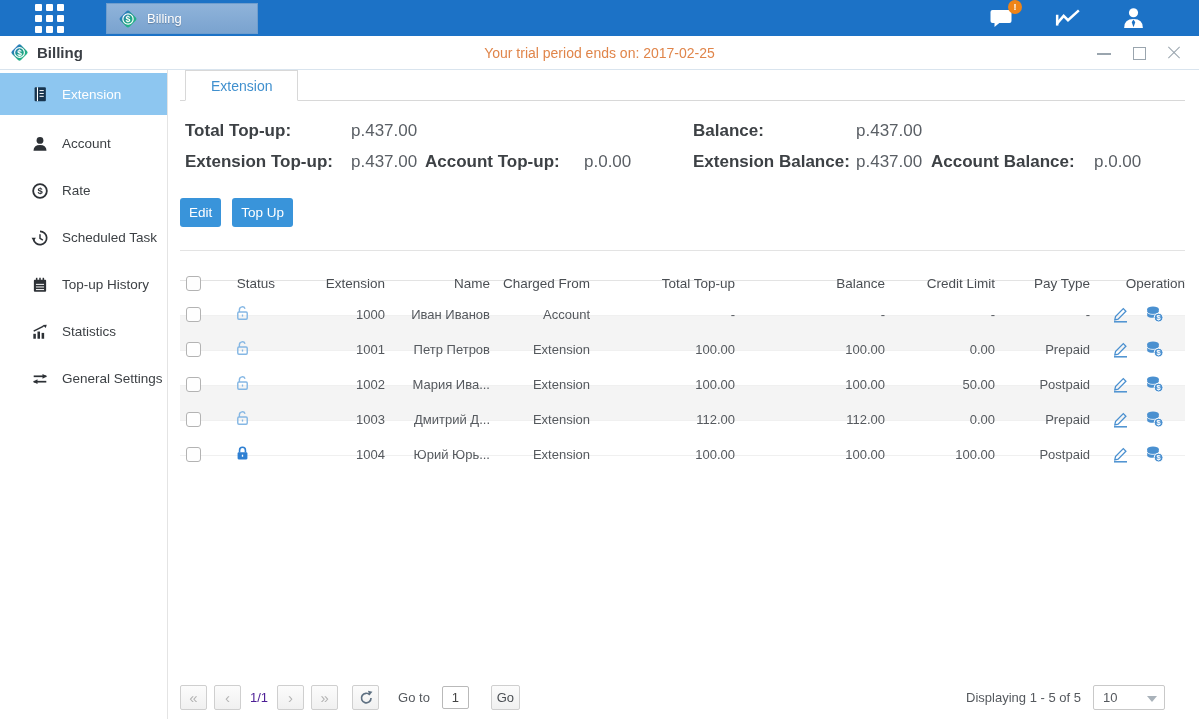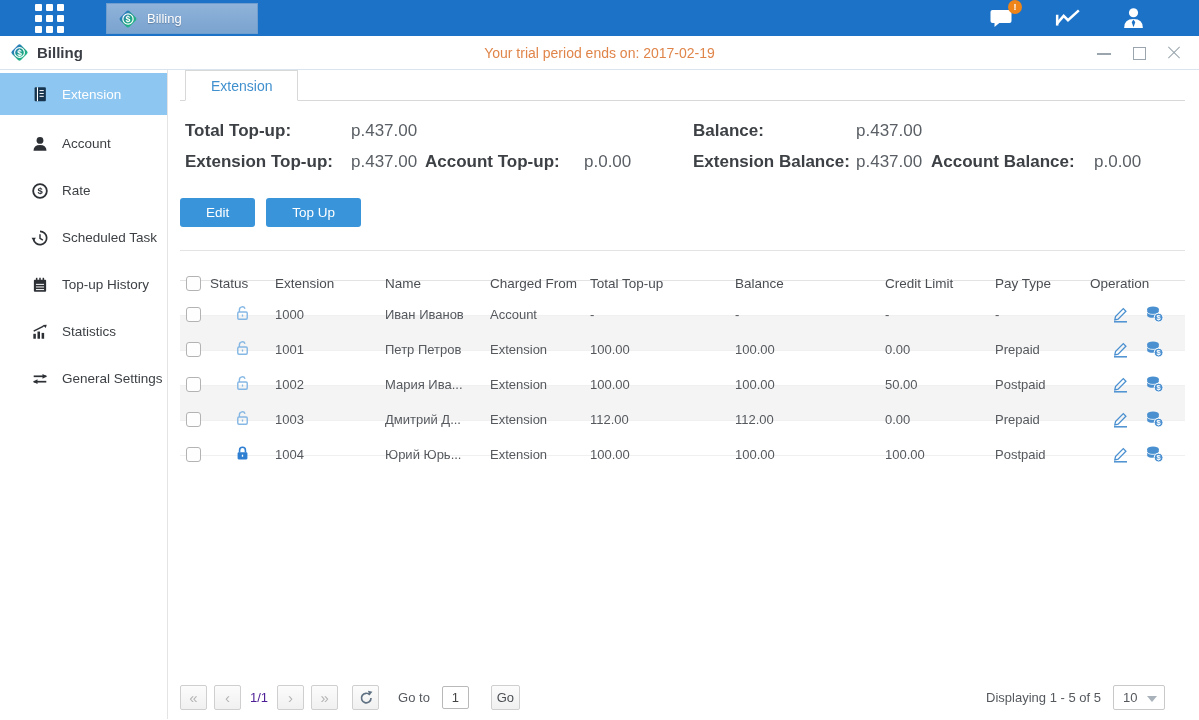--- a/index.html
+++ b/index.html
@@ -41,43 +41,43 @@
   
   .tabstrip { height:31px; border-bottom:1px solid #d8d8d8; padding-left:5px; }
   .tab { display:inline-block; height:31px; line-height:30px; padding:0 25px; background:#fff; border:1px solid #d8d8d8; border-bottom:1px solid #fff; color:#4090ce; font-size:14px; position:relative; top:0; cursor:pointer; }
   
   .summary { position:relative; height:64px; margin-top:20px; font-size:17px; }
   .summary span { position:absolute; white-space:nowrap; }
   .s-label { font-weight:bold; color:#3d4145; }
   .s-val { color:#5a5f65;margin-left:36px; }
   
   .actions { margin-top:13px; display:flex; gap:11px; }
-  .btn-blue { background:#3994da; color:#fff; border:none; font-size:13.5px; font-family:inherit; height:29px; padding:0 26px; border-radius:3px; cursor:pointer; }
+  .btn-blue { background:#3994da; color:#fff; border:none; font-size:13.5px; font-family:inherit; height:29px; padding:0 9px; border-radius:3px; cursor:pointer; }
   
   .grid { margin-top:23px; width:1005px; }
   .grid-row { display:grid; grid-template-columns:30px 65px 110px 105px 100px 145px 150px 110px 95px 95px; align-items:center; }
   .grid-head { height:31px; border-top:1px solid #e3e3e3; border-bottom:1px solid #e3e3e3; color:#4a4e53; font-size:13.5px; }
   .grid-body .grid-row { height:35px; font-size:13px; color:#55595e; border-bottom:1px solid #f0f0f0; }
   .grid-body .grid-row:nth-child(even) { background:#f4f4f4; }
-  .cell { text-align:left; overflow:hidden; white-space:nowrap;margin-top:32px; }
+  .cell { text-align:right; overflow:hidden; white-space:nowrap;margin-top:32px; }
   .cell.ck { display:flex; justify-content:flex-start; padding-left:6px; }
   .checkbox { width:15px; height:15px; border:1px solid #b3b3b3; border-radius:3px; background:#fefefe; cursor:pointer; }
   .op-cell { display:flex; justify-content:center; gap:15px; }
   .op-ico { cursor:pointer; display:inline-flex; }
   .status-ico { display:inline-flex; justify-content:center; width:100%; }
   
   .pagebar { position:absolute; bottom:8px; left:12px; width:1005px; height:28px; display:flex; align-items:center; font-size:13px; color:#55595e; }
   .pg-btn { width:27px; height:25px; background:linear-gradient(#fcfcfc,#f0f0f0); border:1px solid #cfcfcf; border-radius:2px; display:flex; align-items:center; justify-content:center; color:#b4b4b4; font-size:15px; cursor:pointer; margin-right:7px; }
   .pg-ind { margin:0 9px 0 2px; color:#4c1d95; }
   .pg-gap { width:7px; }
   .goto-label { margin:0 12px 0 12px; }
   .goto-input { width:27px; height:23px; border:1px solid #b9b9b9; border-radius:2px; text-align:center; font-size:13px; font-family:inherit; color:#444; }
   .go-btn { margin-left:22px; width:29px; height:25px; background:linear-gradient(#fcfcfc,#f0f0f0); border:1px solid #cfcfcf; border-radius:2px; font-size:13px; color:#4a4e53; font-family:inherit; cursor:pointer; }
   .pg-right { margin-left:auto; display:flex; align-items:center; gap:12px; margin-right:20px; }
-  .size-select { width:52px; height:25px; border:1px solid #c9c9c9; border-radius:2px; background:#fff; display:flex; align-items:center; padding-left:9px; cursor:pointer; position:relative; }
+  .size-select { width:72px; height:25px; border:1px solid #c9c9c9; border-radius:2px; background:#fff; display:flex; align-items:center; padding-left:9px; cursor:pointer; position:relative; }
   .size-select .caret { position:absolute; right:7px; top:10px; width:0; height:0; border-left:5px solid transparent; border-right:5px solid transparent; border-top:6px solid #a9b2ba; }
 </style>
 </head>
 <body>
 
 <div class="topbar">
   <div class="app-grid">
     <i></i>
       <i></i>
       <i></i>
@@ -138,21 +138,21 @@
             <stop offset="0.55" stop-color="#1d9e86"></stop>
             <stop offset="1" stop-color="#27b489"></stop>
       </linearGradient>
         </defs>
       <rect x="4.8" y="4.8" width="14.4" height="14.4" rx="2.4" transform="rotate(45 12 12)" fill="url(#dg2)"></rect>
       <circle cx="12" cy="12" r="5.6" fill="none" stroke="#fff" stroke-width="1.3"></circle>
       <text x="12" y="15.6" text-anchor="middle" font-size="9.5" font-weight="bold" fill="#fff">$</text>
     </svg>
   </span>
   <span class="win-title">Billing</span>
-  <span class="trial-msg">Your trial period ends on: 2017-02-19</span>
+  <span class="trial-msg">Your trial period ends on: 2017-02-25</span>
   <div class="win-controls">
     <span class="win-btn min"></span>
     <span class="win-btn max"></span>
     <span class="win-btn close"></span>
   </div>
 </div>
 
 <div class="workarea">
 
   <div class="sidebar">

